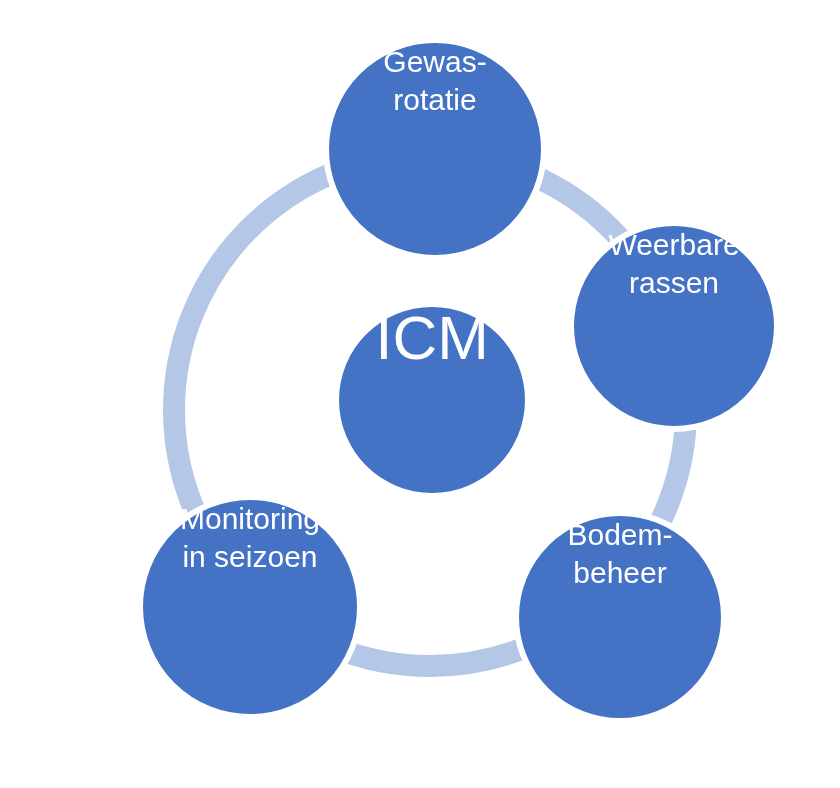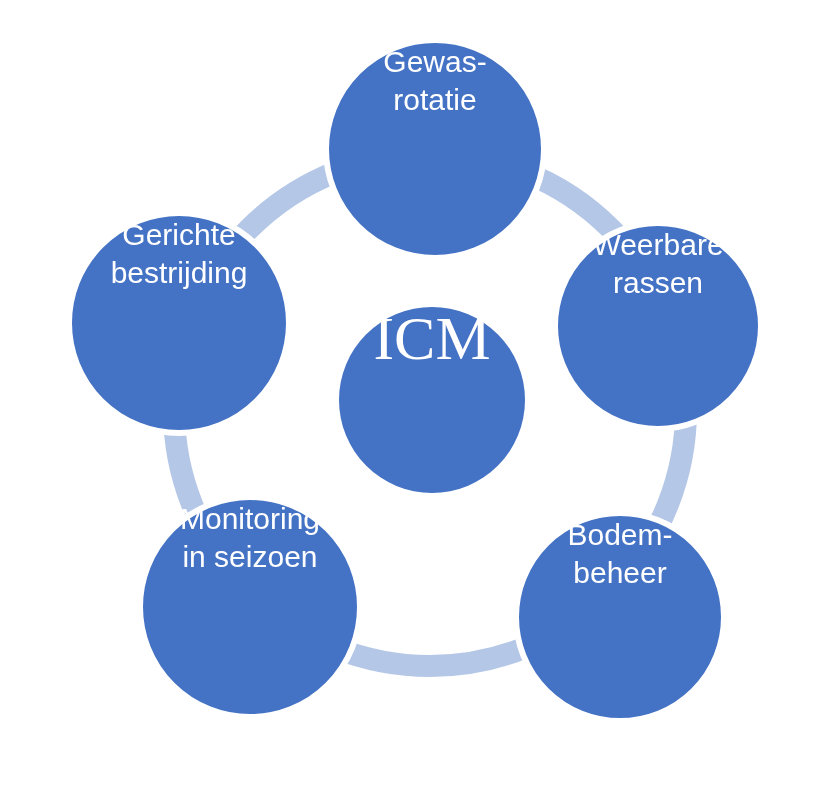--- a/index.html
+++ b/index.html
@@ -42,24 +42,23 @@
     white-space: pre-line;
   }
   .outer {
     border: 6px solid #ffffff;
     font-size: 30px;
     line-height: 1.28;
   }
   .center-node {
     font-size: 62px;
     line-height: 1;
-    font-family: Liberation Serif, serif;
   }
   .node-top          { left: 323px; top: 37px;  width: 224px; height: 224px; }
-  .node-right        { left: 552px; top: 220px; width: 212px; height: 212px; }
+  .node-right        { left: 568px; top: 220px; width: 212px; height: 212px; }
   .node-bottom-right { left: 513px; top: 510px; width: 214px; height: 214px; }
   .node-bottom-left  { left: 137px; top: 494px; width: 226px; height: 226px; }
   .node-left         { left: 66px;  top: 210px; width: 226px; height: 226px; }
   .node-center       { left: 339px; top: 307px; width: 186px; height: 186px; }
 </style>
 </head>
 <body style="background: rgb(255, 255, 255);">
 
 <div class="canvas">
 
@@ -78,22 +77,18 @@
   <div class="node outer node-bottom-right">
     <span class="label">Bodem-
 beheer</span>
   </div>
 
   <div class="node outer node-bottom-left">
     <span class="label">Monitoring
 in seizoen</span>
   </div>
 
-  <div class="node outer node-left">
-    <span class="label">Gerichte
-bestrijding</span>
-  </div>
 
   <div class="node center-node node-center">
     <span class="label">ICM</span>
   </div>
 
 </div>
 
 </body></html>

